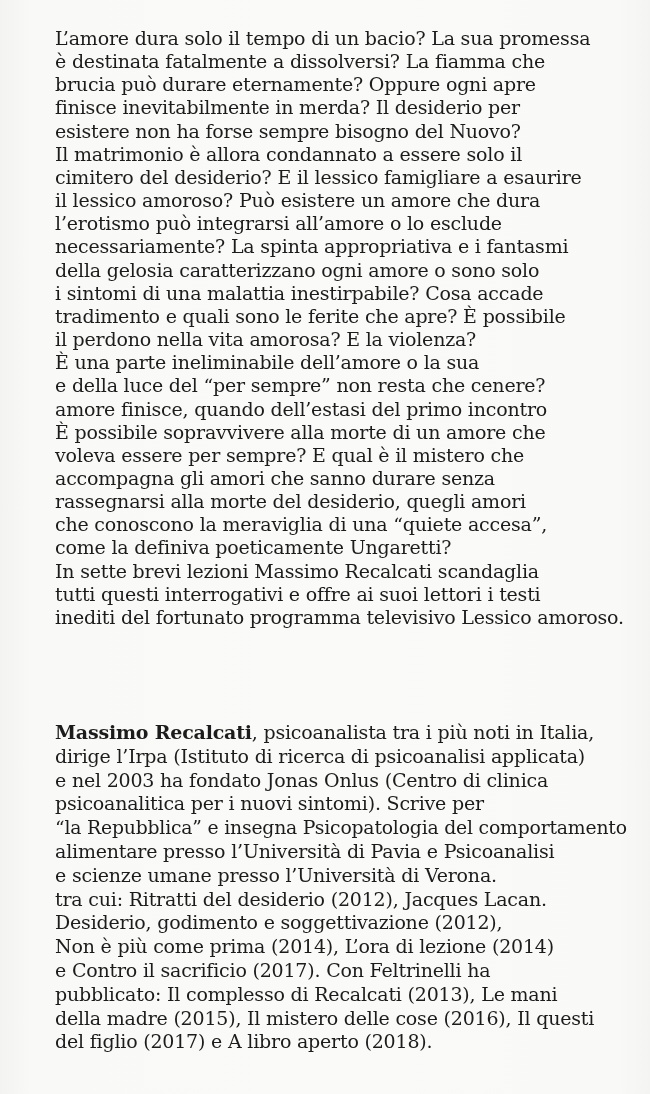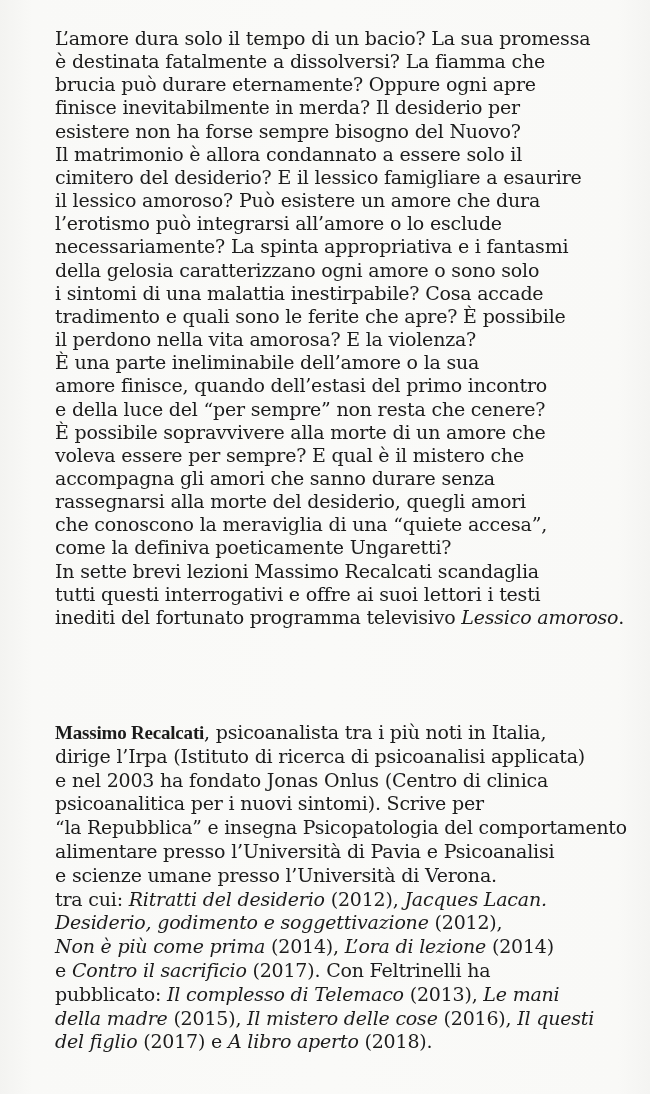--- a/index.html
+++ b/index.html
@@ -19,22 +19,22 @@
     position: absolute;
     left: 55px;
     width: 572px;
     color: #1c1c1c;
     font-size: 19px;
     letter-spacing: -0.2px;
   }
   .synopsis { top: 27px;  line-height: 23.15px; }
   .bio      { top: 721px; line-height: 23.8px;  }
   .line { white-space: nowrap; transform-origin: left center; }
-  .it { font-style: italic; }
-  .bd { font-weight: 700; font-family: Liberation Serif, serif; }
+  .it { }
+  .bd { font-weight: 700; }
 </style>
 </head>
 <body>
 
 <div class="page">
   <div class="text-block synopsis">
       <div class="line"><span>L’amore dura solo il tempo di un bacio? La sua promessa</span></div>
       <div class="line"><span>è destinata fatalmente a dissolversi? La fiamma che</span></div>
       <div class="line"><span>brucia può durare eternamente? Oppure ogni apre</span></div>
       <div class="line"><span>finisce inevitabilmente in merda? Il desiderio per</span></div>
@@ -42,22 +42,22 @@
       <div class="line"><span>Il matrimonio è allora condannato a essere solo il</span></div>
       <div class="line"><span>cimitero del desiderio? E il lessico famigliare a esaurire</span></div>
       <div class="line"><span>il lessico amoroso? Può esistere un amore che dura</span></div>
       <div class="line"><span>l’erotismo può integrarsi all’amore o lo esclude</span></div>
       <div class="line"><span>necessariamente? La spinta appropriativa e i fantasmi</span></div>
       <div class="line"><span>della gelosia caratterizzano ogni amore o sono solo</span></div>
       <div class="line"><span>i sintomi di una malattia inestirpabile? Cosa accade</span></div>
       <div class="line"><span>tradimento e quali sono le ferite che apre? È possibile</span></div>
       <div class="line"><span>il perdono nella vita amorosa? E la violenza?</span></div>
       <div class="line"><span>È una parte ineliminabile dell’amore o la sua</span></div>
+      <div class="line"><span>e della luce del “per sempre” non resta che cenere?</span></div>
       <div class="line"><span>amore finisce, quando dell’estasi del primo incontro</span></div>
-      <div class="line"><span>e della luce del “per sempre” non resta che cenere?</span></div>
       <div class="line"><span>È possibile sopravvivere alla morte di un amore che</span></div>
       <div class="line"><span>voleva essere per sempre? E qual è il mistero che</span></div>
       <div class="line"><span>accompagna gli amori che sanno durare senza</span></div>
       <div class="line"><span>rassegnarsi alla morte del desiderio, quegli amori</span></div>
       <div class="line"><span>che conoscono la meraviglia di una “quiete accesa”,</span></div>
       <div class="line"><span>come la definiva poeticamente Ungaretti?</span></div>
       <div class="line"><span>In sette brevi lezioni Massimo Recalcati scandaglia</span></div>
       <div class="line"><span>tutti questi interrogativi e offre ai suoi lettori i testi</span></div>
       <div class="line"><span>inediti del fortunato programma televisivo </span><span class="it">Lessico amoroso</span><span>.</span></div>
     </div>
@@ -66,17 +66,17 @@
       <div class="line"><span>dirige l’Irpa (Istituto di ricerca di psicoanalisi applicata)</span></div>
       <div class="line"><span>e nel 2003 ha fondato Jonas Onlus (Centro di clinica</span></div>
       <div class="line"><span>psicoanalitica per i nuovi sintomi). Scrive per</span></div>
       <div class="line" style="transform: scaleX(0.989619);"><span>“la Repubblica” e insegna Psicopatologia del comportamento</span></div>
       <div class="line"><span>alimentare presso l’Università di Pavia e Psicoanalisi</span></div>
       <div class="line"><span>e scienze umane presso l’Università di Verona.</span></div>
       <div class="line"><span>tra cui: </span><span class="it">Ritratti del desiderio</span><span> (2012), </span><span class="it">Jacques Lacan.</span></div>
       <div class="line"><span class="it">Desiderio, godimento e soggettivazione</span><span> (2012),</span></div>
       <div class="line"><span class="it">Non è più come prima</span><span> (2014), </span><span class="it">L’ora di lezione</span><span> (2014)</span></div>
       <div class="line"><span>e </span><span class="it">Contro il sacrificio</span><span> (2017). Con Feltrinelli ha</span></div>
-      <div class="line"><span>pubblicato: </span><span class="it">Il complesso di Telemaco</span><span> (2013), </span><span class="it">Le mani</span></div>
+      <div class="line"><span>pubblicato: </span><span class="it">Il complesso di Recalcati</span><span> (2013), </span><span class="it">Le mani</span></div>
       <div class="line"><span class="it">della madre</span><span> (2015), </span><span class="it">Il mistero delle cose</span><span> (2016), </span><span class="it">Il questi</span></div>
       <div class="line"><span class="it">del figlio</span><span> (2017) e </span><span class="it">A libro aperto</span><span> (2018).</span></div>
     </div>
 </div>
 
 </body></html>

